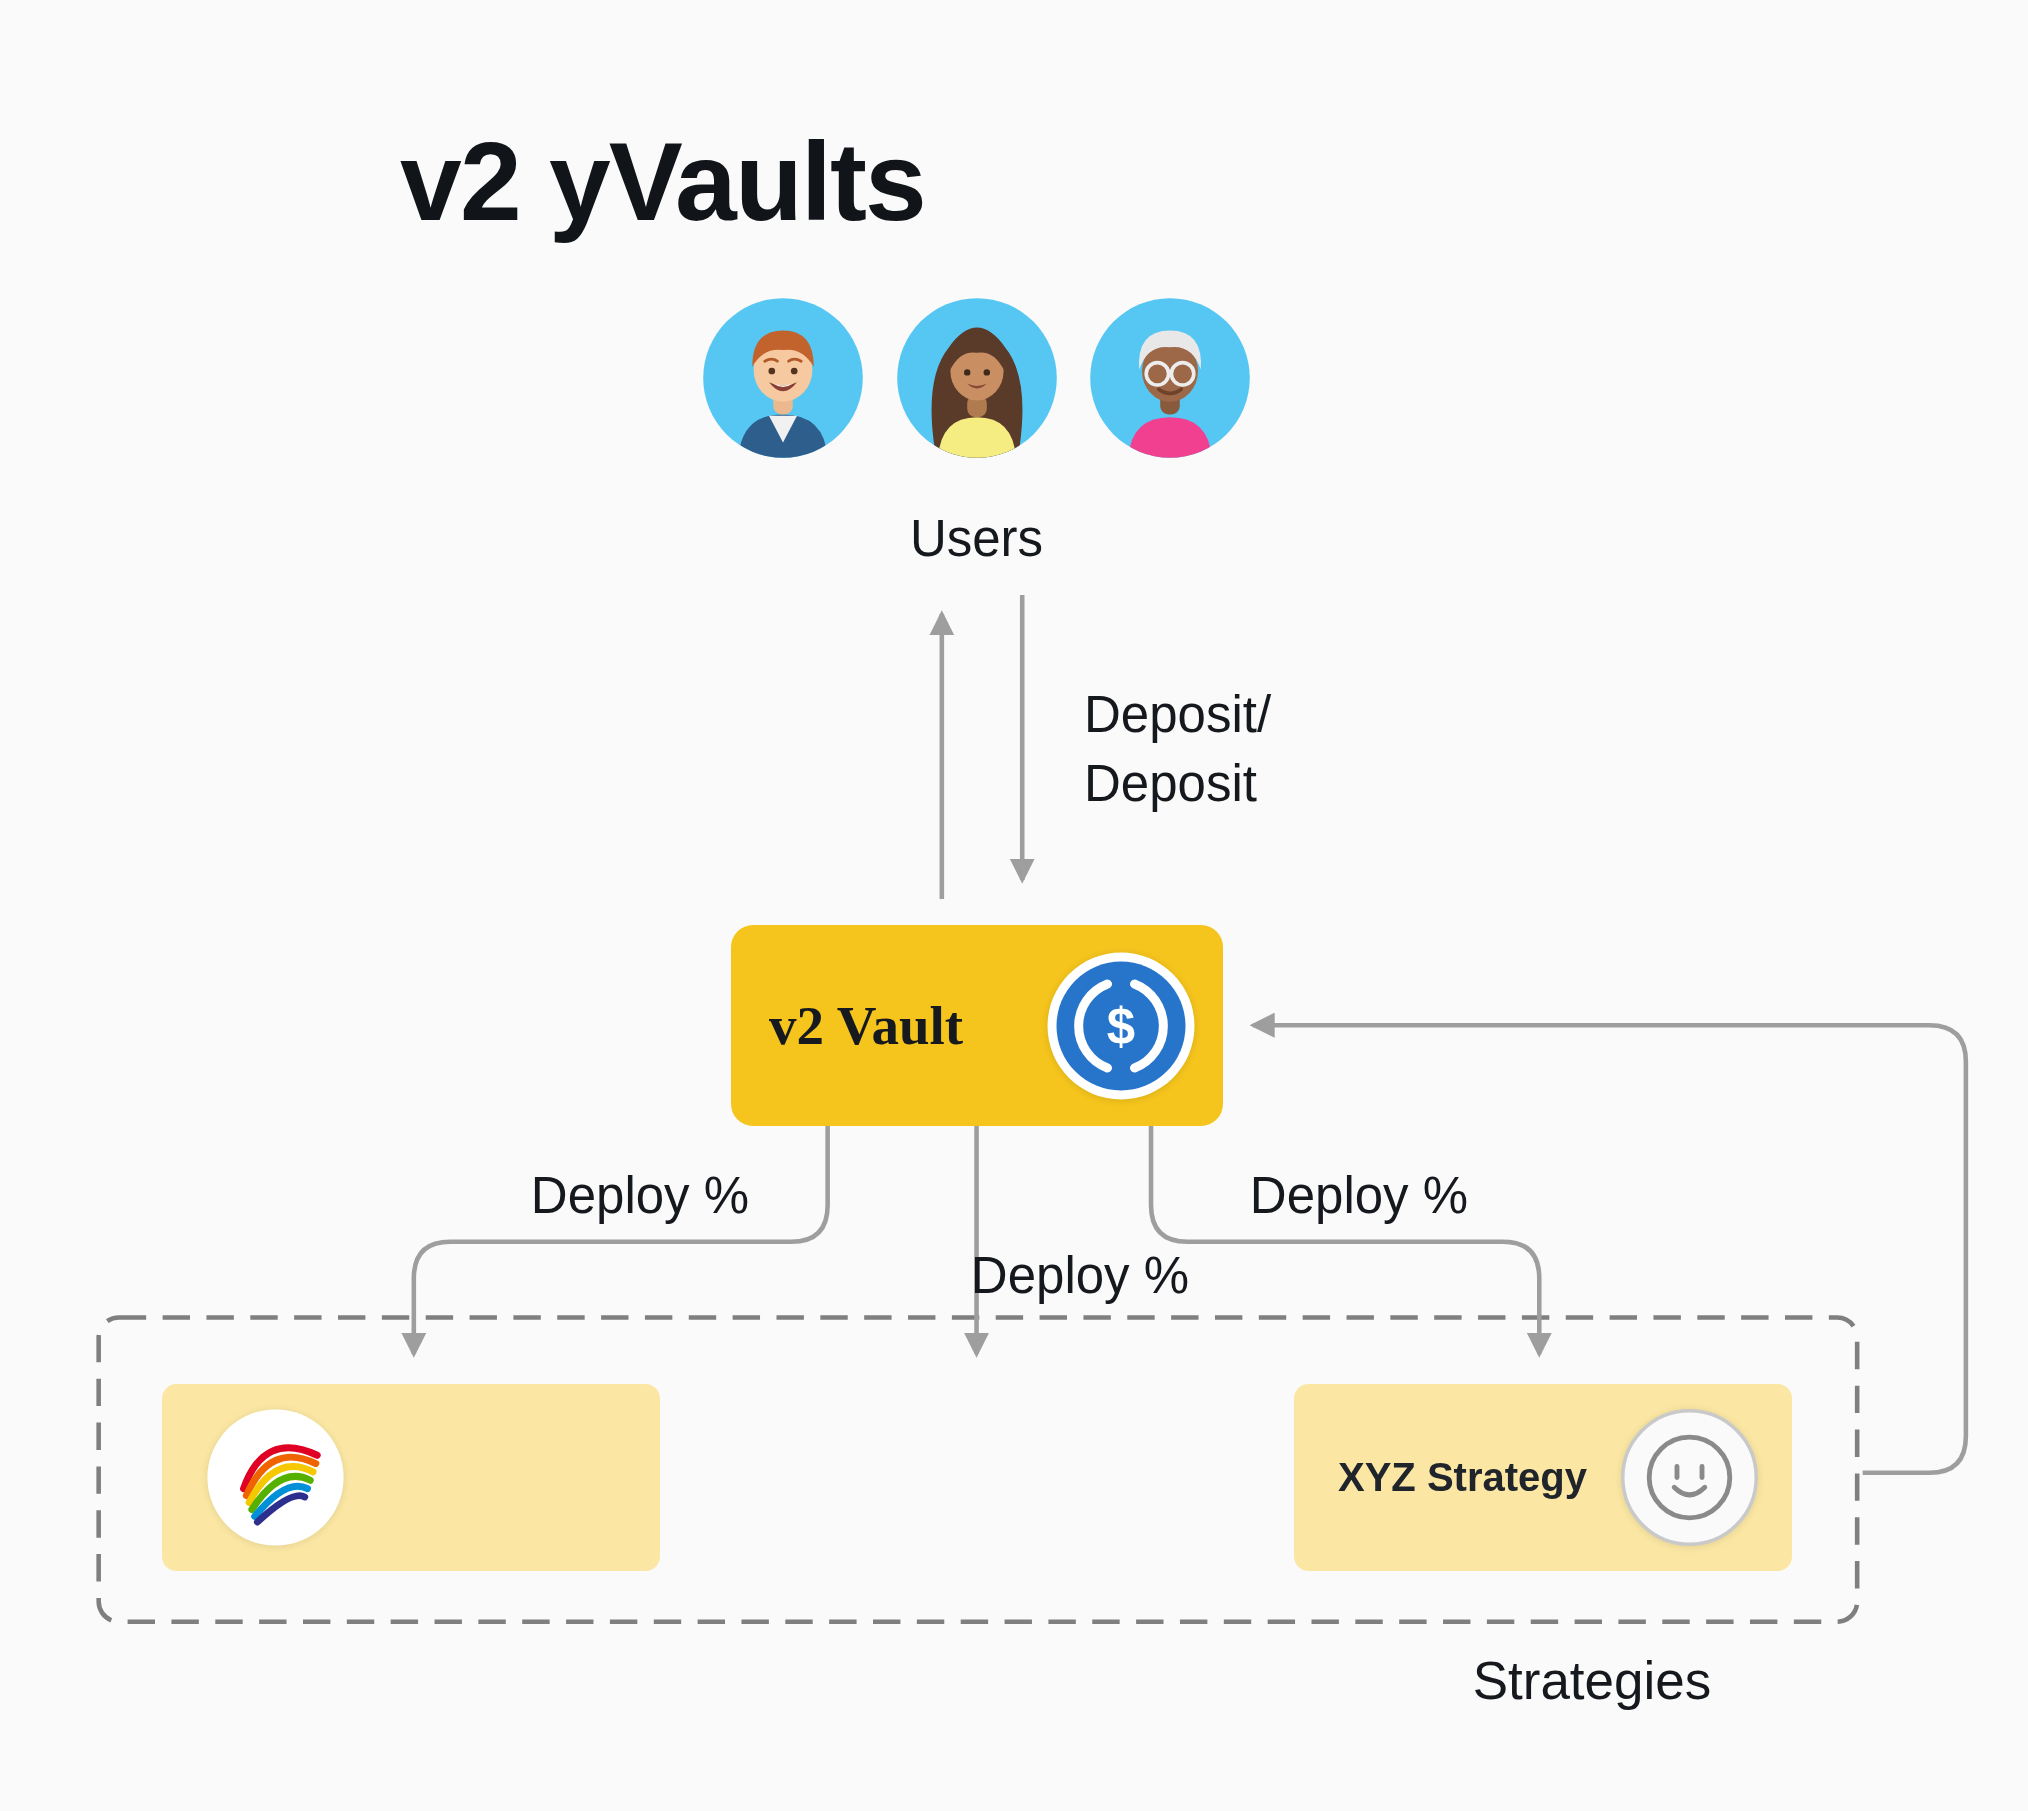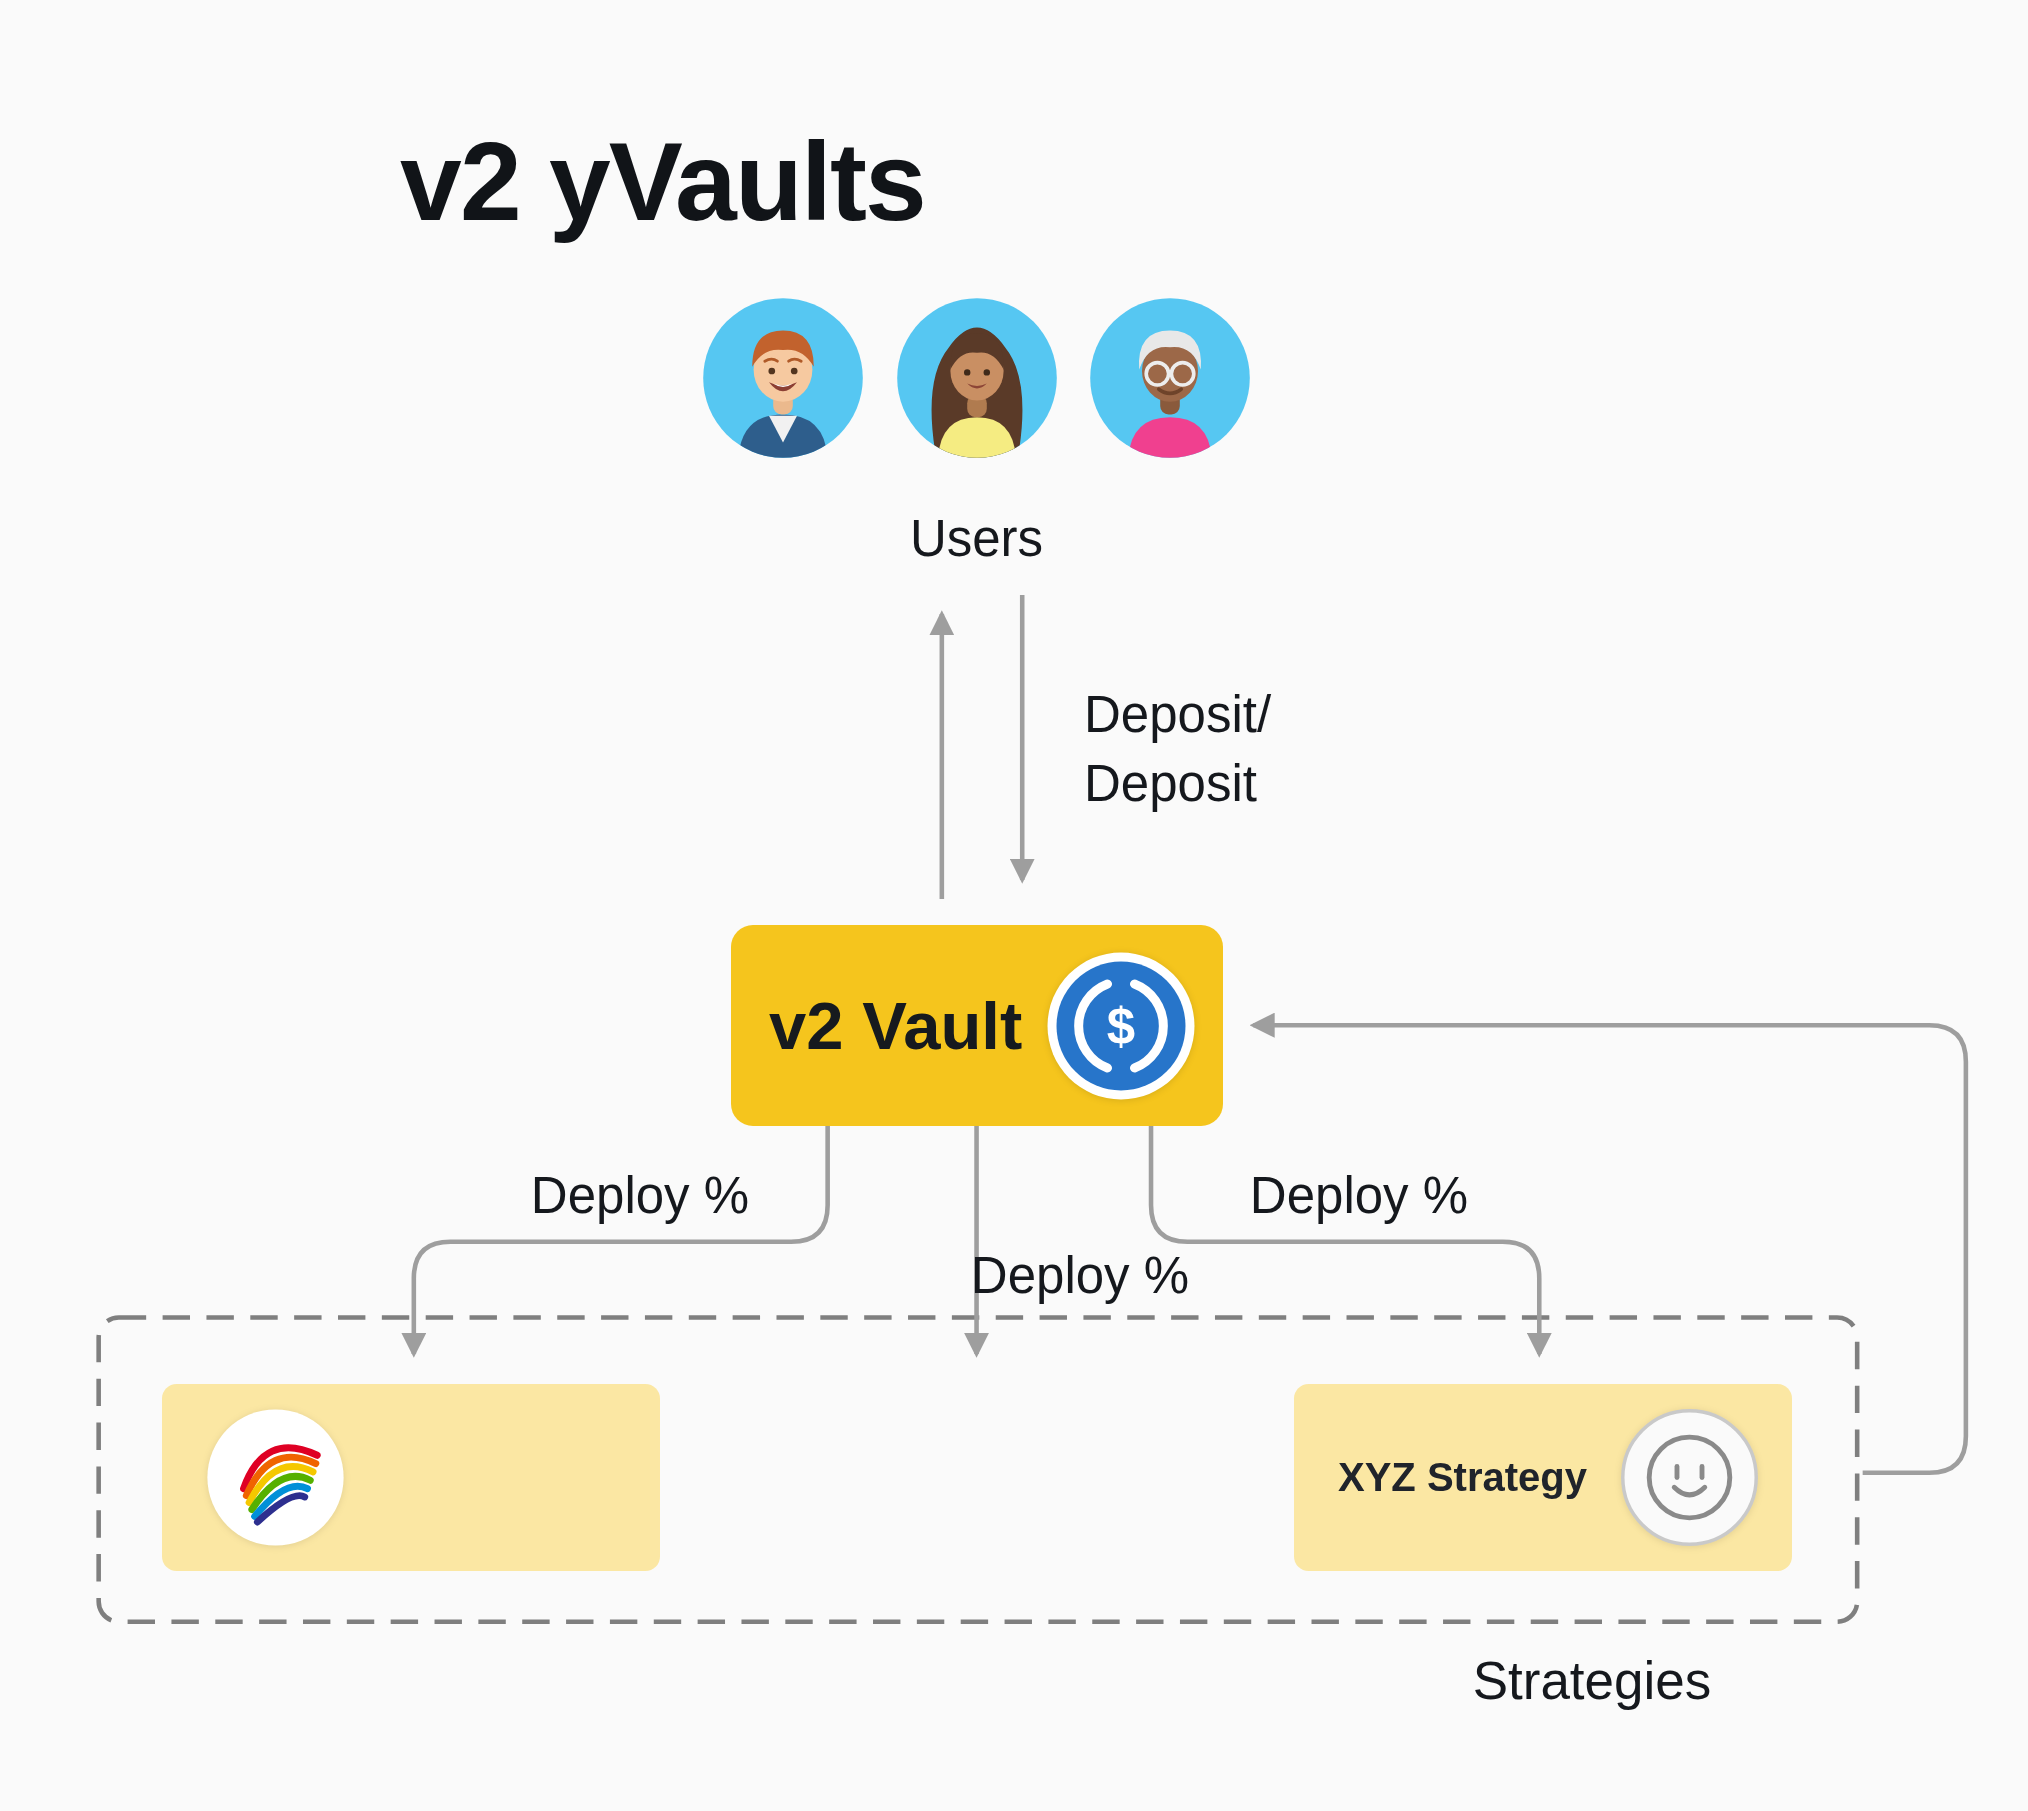--- a/index.html
+++ b/index.html
@@ -52,21 +52,21 @@
   .reinvest-label{ left:1436px; top:948px; }
   .deploy-left-label{ left:512px; top:1166px; width:256px; text-align:center; }
   .deploy-middle-label{ left:952px; top:1246px; width:256px; text-align:center; }
   .deploy-right-label{ left:1231px; top:1166px; width:256px; text-align:center; }
   .vault-box{
     position:absolute; left:731px; top:925px; width:492px; height:201px;
     background:var(--vault_gold); border-radius:22px; z-index:2;
     display:flex; align-items:center; justify-content:space-between;
     padding:0 27.4px 0 38px;
   }
-  .vault-label{ font-size:67px; font-weight:700; color:#161A1E; }
+  .vault-label{ font-size:55px; font-weight:700; color:#161A1E;font-family:Liberation Serif, serif; }
   .vault-icon{ width:150px; height:150px; }
   .vault-icon svg{ width:100%; height:100%; display:block; filter:drop-shadow(0 1.8px 3.7px rgba(0,0,0,0.12)); }
   .strategy-box{
     position:absolute; top:1384px; height:187px;
     background:var(--strategy_yellow); border-radius:14.6px; z-index:2;
     display:flex; align-items:center; justify-content:space-between;
     padding:0 33px 0 44px;
   }
   .strategy-curve{ left:162px; width:498px; }
   .strategy-aave{ left:731px; width:492px; }

